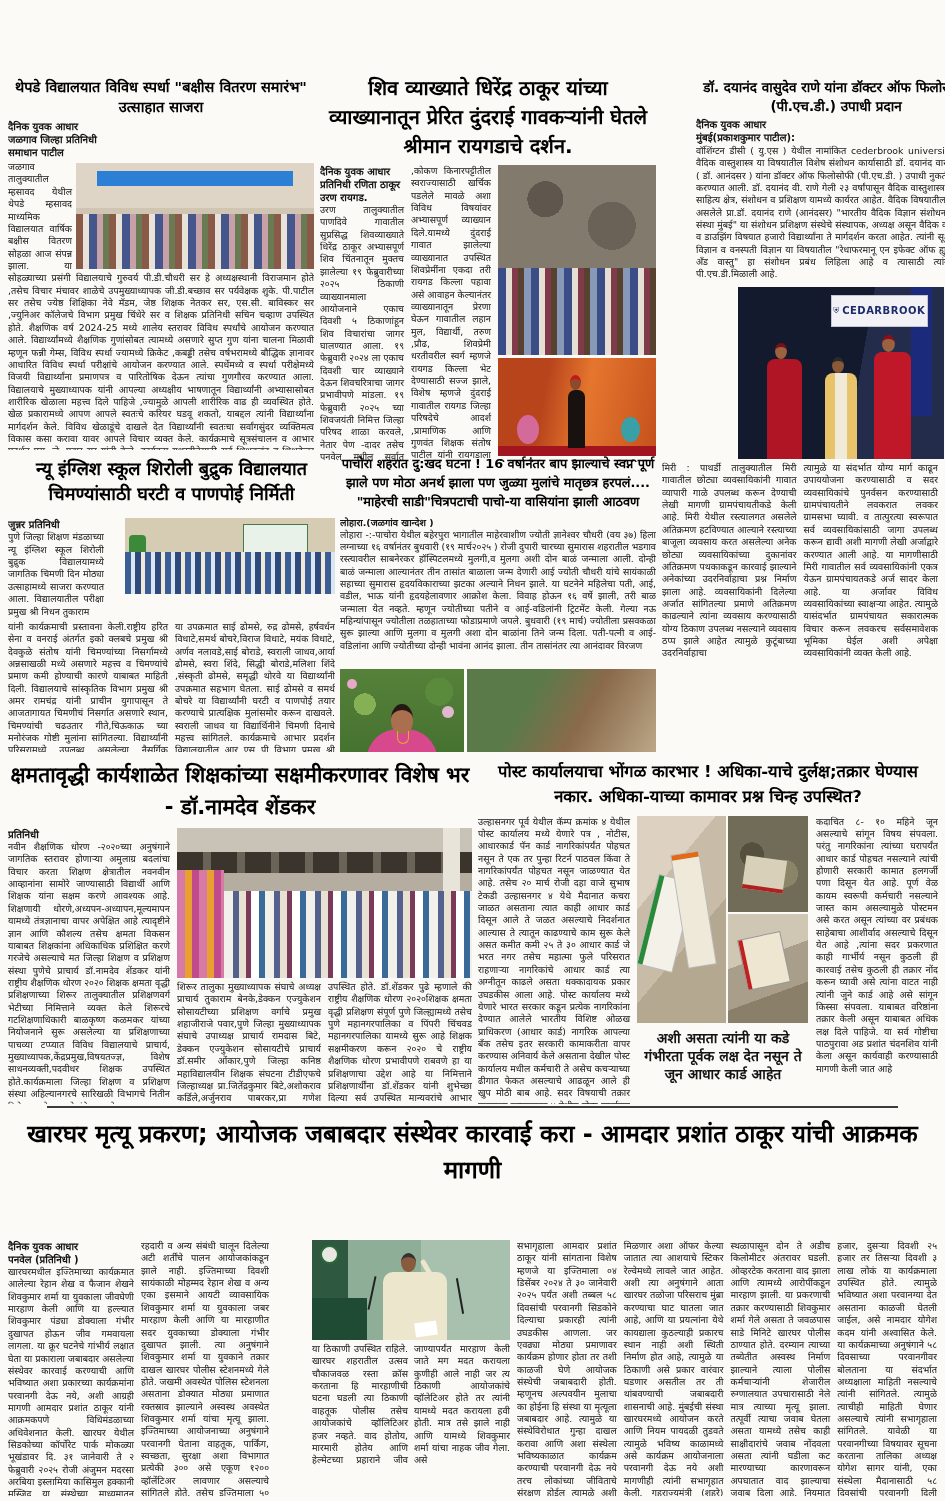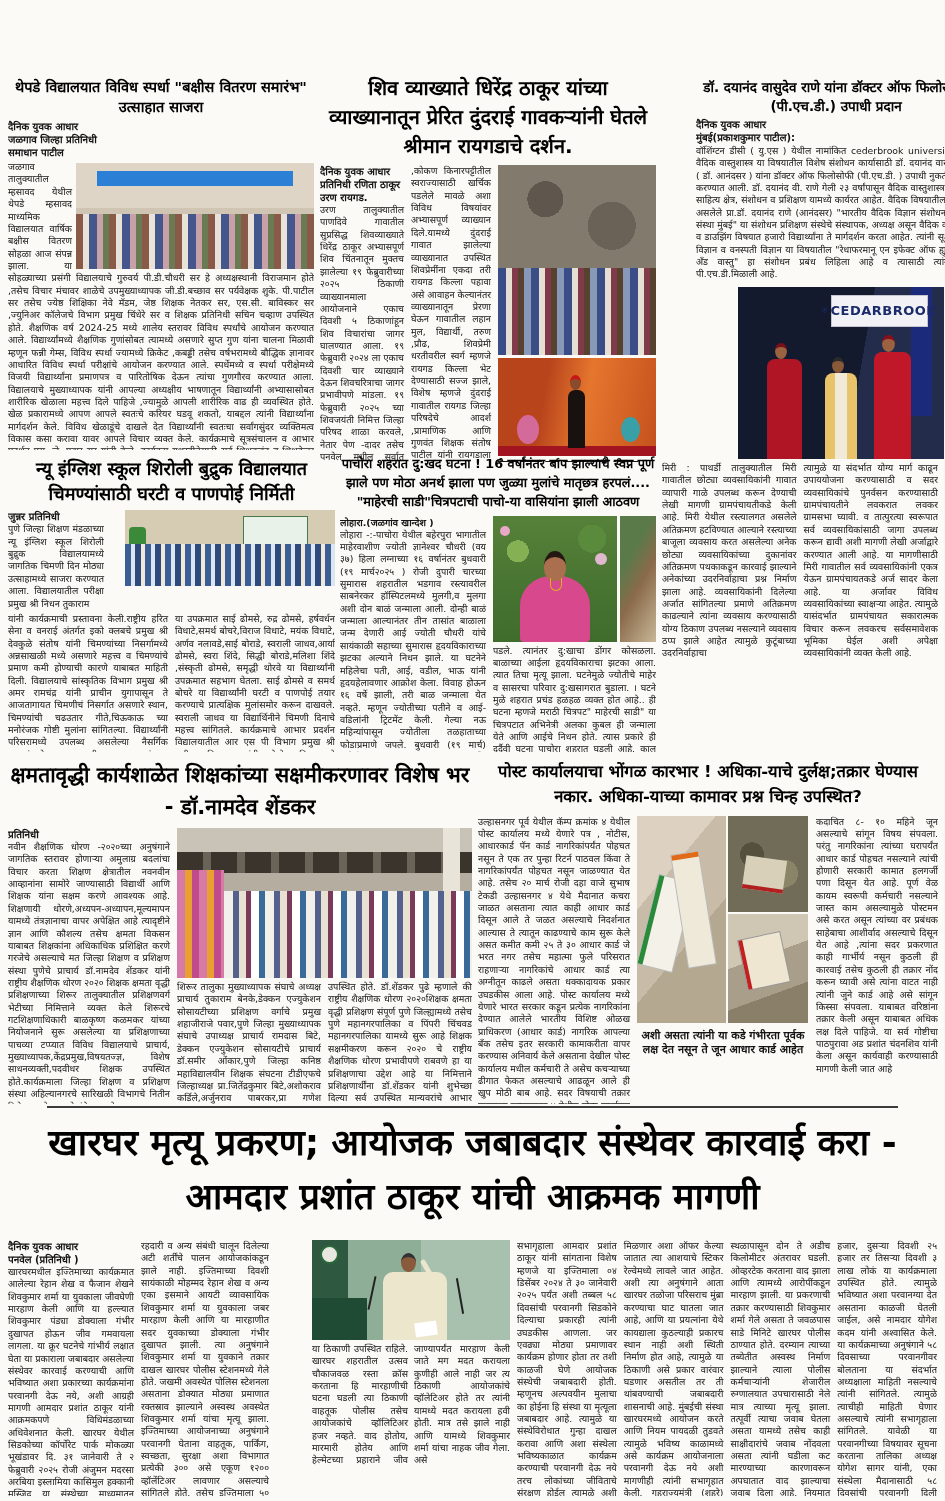--- a/index.html
+++ b/index.html
@@ -7,31 +7,31 @@
         font-family:"DejaVu Sans","Liberation Sans",sans-serif;color:#141414;overflow:hidden;}
   .art{position:absolute;overflow:hidden;}
   .hl{font-weight:bold;text-align:center;color:#000;}
   .bl{font-weight:bold;font-size:10px;line-height:1.3;}
   .dl{font-weight:bold;font-size:9.5px;}
   .bd{font-size:9.3px;line-height:1.33;text-align:justify;}
   .cols{display:flex;gap:7px;}
   .c{flex:1;min-width:0;}
   .ph{position:relative;overflow:hidden;flex:none;background:#a9a194;}
   .abs{position:absolute;}
-  .cap{font-size:11px;font-weight:bold;line-height:1.3;}
+  .cap{font-size:14px;font-weight:bold;line-height:1.3;}
   .band{position:absolute;left:47px;top:22px;width:850px;height:47px;background:#1c1ce0;border-radius:2px;}
   .logo{position:absolute;left:22px;top:4px;font-size:31px;font-weight:800;color:#e8100c;letter-spacing:2px;
         text-shadow:-1px -1px 0 #fff,1px -1px 0 #fff,-1px 1px 0 #fff,2px 2px 0 #3a0505;}
   .datebox{position:absolute;right:52px;top:9px;width:162px;height:29px;background:#fff;border-radius:15px;
            text-align:center;line-height:29px;font-weight:bold;font-size:13px;color:#111;}
   .pgcircle{position:absolute;right:4px;top:2px;width:42px;height:42px;border-radius:50%;background:#fff;
             text-align:center;line-height:42px;font-weight:800;font-size:20px;color:#d40f0f;}
   .rule{position:absolute;left:47px;right:47px;top:1106px;border-top:2px solid #3c3c3c;}
   .bigh{position:absolute;left:15px;top:1116px;width:915px;text-align:center;font-weight:800;
-        font-size:36px;line-height:1.5;color:#000;}
+        font-size:24px;line-height:1.5;color:#000;}
 </style>
 </head>
 <body>
 
 <div class="page">
 
 
   <div class="art" style="left:8px;top:78px;width:306px;height:372px;">
     <div class="hl" style="font-size:14.5px;line-height:1.35;">थेपडे विद्यालयात विविध स्पर्धा "बक्षीस वितरण समारंभ" उत्साहात साजरा</div>
     <div class="bl" style="margin-top:3px;">दैनिक युवक आधार</div>
@@ -82,54 +82,54 @@
   <div class="art" style="left:696px;top:78px;width:280px;height:384px;">
     <div class="hl" style="font-size:13.5px;line-height:1.4;">डॉ. दयानंद वासुदेव राणे यांना डॉक्टर ऑफ फिलोसोफी (पी.एच.डी.) उपाधी प्रदान</div>
     <div class="bl" style="margin-top:2px;">दैनिक युवक आधार</div>
     <div class="bl">मुंबई(प्रकाशकुमार पाटील):</div>
     <div class="bd" style="margin-top:1px;">वॉशिंग्टन डीसी ( यु.एस ) येथील नामांकित cederbrook university कडून वैदिक वास्तुशास्त्र या विषयातील विशेष संशोधन कार्यासाठी डॉ. दयानंद वासुदेव राणे ( डॉ. आनंदसर ) यांना डॉक्टर ऑफ फिलोसोफी (पी.एच.डी. ) उपाधी नुकतीच प्रदान करण्यात आली.  डॉ. दयानंद वी. राणे गेली २३ वर्षांपासून वैदिक वास्तुशास्त्र व वैदिक साहित्य क्षेत्र, संशोधन व प्रशिक्षण यामध्ये कार्यरत आहेत. वैदिक विषयातील पदवीधर असलेले प्रा.डॉ. दयानंद राणे (आनंदसर) "भारतीय वैदिक विज्ञान संशोधन संशोधन संस्था मुंबई" या संशोधन प्रशिक्षण संस्थेचे संस्थापक, अध्यक्ष असून वैदिक वास्तुशास्त्र व डाउझिंग विषयात हजारो विद्यार्थ्यांना ते मार्गदर्शन करता आहेत.  त्यांनी सूक्ष्म स्पंदन विज्ञान व वनस्पती विज्ञान या विषयातील "रेधाफरमानू एन इफेक्ट ऑफ ह्युमन बॉडी अँड वास्तु" हा संशोधन प्रबंध लिहिला आहे व त्यासाठी त्यांना सदर पी.एच.डी.मिळाली आहे.</div>
     <div class="ph" style="width:206px;height:172px;margin:6px 0 0 42px;">
       <div class="abs" style="inset:0;background:linear-gradient(100deg,#141a2e 0 58%,#232c4a 58%);"></div>
       <div class="abs" style="right:6%;top:0;width:10%;height:75%;background:#1b2a7a;"></div>
       <div class="abs" style="right:8%;top:5%;width:46%;height:17%;background:#f2f2f6;border:1px solid #c6c6d0;display:flex;align-items:center;justify-content:center;gap:3px;">
         <span style="color:#1b2a6a;font-size:8px;">⛨</span>
-        <span style="font-size:13px;font-weight:bold;color:#1b2a6a;letter-spacing:.5px;">CEDARBROOK</span>
+        <span style="font-size:10px;font-weight:bold;color:#1b2a6a;letter-spacing:.5px;">CEDARBROOK</span>
       </div>
       <div class="abs" style="left:14%;bottom:0;width:17%;height:58%;background:#b01525;border-radius:8px 8px 0 0;"></div>
       <div class="abs" style="left:18%;bottom:58%;width:12px;height:12px;background:#9a6240;border-radius:50%;border-top:4px solid #7a0f1a;"></div>
       <div class="abs" style="left:42%;bottom:0;width:16%;height:50%;background:linear-gradient(90deg,#e8c36a 0 30%,#f0ead8 30% 70%,#e8c36a 70%);border-radius:8px 8px 0 0;"></div>
       <div class="abs" style="left:45.5%;bottom:50%;width:12px;height:12px;background:#8a5a38;border-radius:50%;border-top:4px solid #2a2a2a;"></div>
       <div class="abs" style="left:66%;bottom:0;width:18%;height:62%;background:#c01828;border-radius:8px 8px 0 0;"></div>
       <div class="abs" style="left:70%;bottom:62%;width:13px;height:13px;background:#9a6240;border-radius:50%;border-top:4px solid #8a0f1a;"></div>
     </div>
   </div>
 
   <div class="art" style="left:8px;top:456px;width:327px;height:296px;">
     <div class="hl" style="font-size:18px;line-height:1.4;">न्यू इंग्लिश स्कूल शिरोली बुद्रुक विद्यालयात चिमण्यांसाठी घरटी व पाणपोई निर्मिती</div>
-    <div style="display:flex;gap:21px;margin-top:4px;">
+    <div style="display:flex;gap:21px;margin-top:12px;">
       <div style="flex:1;min-width:0;">
         <div class="bl">जुन्नर प्रतिनिधी</div>
         <div class="bd">पुणे जिल्हा शिक्षण मंडळाच्या न्यू इंग्लिश स्कूल शिरोली बुद्रुक विद्यालयामध्ये जागतिक चिमणी दिन मोठ्या उत्साहामध्ये साजरा करण्यात आला. विद्यालयातील परीक्षा प्रमुख श्री निधन तुकाराम</div>
       </div>
       <div class="ph" style="width:210px;height:76px;">
         <div class="abs" style="inset:0;background:linear-gradient(#d6ccb4 0 45%,#c4b89e 45%);"></div>
         <div class="abs" style="left:56%;top:8%;width:30%;height:36%;background:#e8f2e8;border:1px solid #4a7a4a;"></div>
         <div class="abs" style="left:2%;bottom:0;width:8%;height:78%;background:#3a8a3a;border-radius:4px 4px 0 0;"></div>
         <div class="abs" style="left:0;bottom:0;width:100%;height:56%;background:repeating-linear-gradient(90deg,#3c5e96 0 6px,#dce6ee 6px 10px,#2e4a7c 10px 16px,#f0e8d8 16px 20px);"></div>
       </div>
     </div>
     <div class="cols" style="margin-top:3px;">
       <div class="c bd">यांनी कार्यक्रमाची प्रस्तावना केली.राष्ट्रीय हरित सेना व वनराई अंतर्गत इको क्लबचे प्रमुख श्री देवकुळे संतोष यांनी चिमण्यांच्या निसर्गामध्ये अन्नसाखळी मध्ये असणारे महत्त्व व चिमण्यांचे प्रमाण कमी होण्याची कारणे याबाबत माहिती दिली.  विद्यालयाचे सांस्कृतिक विभाग प्रमुख श्री अमर रामचंद्र यांनी प्राचीन युगापासून ते आजतागायत चिमणीचं निसर्गात असणारे स्थान, चिमण्यांची चढउतार गीते,चिऊकाऊ च्या मनोरंजक गोष्टी मुलांना सांगितल्या. विद्यार्थ्यांनी परिसरामध्ये उपलब्ध असलेल्या नैसर्गिक साधनांमध्ये कागदी पुठ्ठा,बांबूच्या काठ्या,नारळाची करवंटी,सुतळी यांचा वापर करून चिमण्यांसाठी आकर्षक घरटी व पाणपोई तयार केली व कार्यक्रम संपन्न झाला</div>
       <div class="c bd">या उपक्रमात साई ढोमसे, रुद्र ढोमसे, हर्षवर्धन विधाटे,समर्थ बोचरे,विराज विधाटे, मयंक विधाटे, अर्णव नलावडे,साई बोराडे, स्वराली जाधव,आर्या ढोमसे, स्वरा शिंदे, सिद्धी बोराडे,मलिशा शिंदे ,संस्कृती ढोमसे, समृद्धी थोरवे या विद्यार्थ्यांनी उपक्रमात सहभाग घेतला. साई ढोमसे व समर्थ बोचरे या विद्यार्थ्यांनी घरटी व पाणपोई तयार करण्याचे प्रात्यक्षिक मुलांसमोर करून दाखवले. स्वराली जाधव या विद्यार्थिनीने चिमणी दिनाचे महत्त्व सांगितले. कार्यक्रमाचे आभार प्रदर्शन विद्यालयातील आर एस पी विभाग प्रमुख श्री सुनील विरनक यांनी केले. विद्यालयाचे मुख्याध्यापक श्री प्रसाद यांच्या मार्गदर्शनाखाली हा कार्यक्रम संपन्न झाला</div>
     </div>
   </div>
 
   <div class="art" style="left:340px;top:454px;width:316px;height:298px;">
     <div class="hl" style="font-size:12.8px;line-height:1.5;">पाचोरा शहरात दु:खद घटना ! 16 वर्षानंतर बाप झाल्याचे स्वप्न पूर्ण झाले पण मोठा अनर्थ झाला पण जुळ्या मुलांचे मातृछत्र हरपलं.... "माहेरची साडी"चित्रपटाची पाचो-या वासियांना झाली आठवण</div>
-    <div class="cols" style="margin-top:4px;">
+    <div class="cols" style="margin-top:4px;flex-direction:column;">
       <div class="c" style="flex:0 0 146px;">
         <div class="dl">लोहारा.(जळगांव खान्देश )</div>
         <div class="bd">लोहारा -:-पाचोरा येथील बहेरपुरा भागातील माहेरवाशीण ज्योती ज्ञानेश्वर चौधरी (वय ३७) हिला लग्नाच्या १६ वर्षानंतर बुधवारी (१९ मार्च२०२५ ) रोजी दुपारी चारच्या सुमारास शहरातील भडगाव रस्त्यावरील साबनेरकर हॉस्पिटलमध्ये मुलगी,व मुलगा अशी दोन बाळं जन्माला आली. दोन्ही बाळं जन्माला आल्यानंतर तीन तासांत बाळाला जन्म देणारी आई ज्योती चौधरी यांचे सायंकाळी सहाच्या सुमारास हृदयविकाराच्या झटका अल्याने निधन झाले. या घटनेने महिलेचा पती, आई, वडील, भाऊ यांनी हृदयहेलावणार आक्रोश केला. विवाह होऊन १६ वर्षे झाली, तरी बाळ जन्माला येत नव्हते. म्हणून ज्योतीच्या पतीने व आई-वडिलांनी ट्रिटमेंट केली. गेल्या नऊ महिन्यांपासून ज्योतीला तळहाताच्या फोडाप्रमाणे जपले. बुधवारी (१९ मार्च) ज्योतीला प्रसवकळा सुरू झाल्या आणि मुलगा व मुलगी अशा दोन बाळांना तिने जन्म दिला. पती-पत्नी व आई-वडिलांना आणि ज्योतीच्या दोन्ही भावंना आनंद झाला. तीन तासांनंतर त्या आनंदावर विरजण</div>
       </div>
       <div class="c">
         <div style="display:flex;gap:3px;">
           <div class="ph" style="width:124px;height:126px;">
             <div class="abs" style="inset:0;background:radial-gradient(circle at 20% 28%,#86b054 0 11px,transparent 11px),radial-gradient(circle at 80% 18%,#5a8a3c 0 14px,transparent 14px),radial-gradient(circle at 62% 66%,#6f9c46 0 16px,transparent 16px),linear-gradient(#55813a,#3f6b2c);"></div>
             <div class="abs" style="left:6%;top:8%;width:10px;height:10px;background:#e8a8c8;border-radius:50%;"></div>
             <div class="abs" style="right:8%;top:30%;width:12px;height:12px;background:#e0b8d0;border-radius:50%;"></div>

